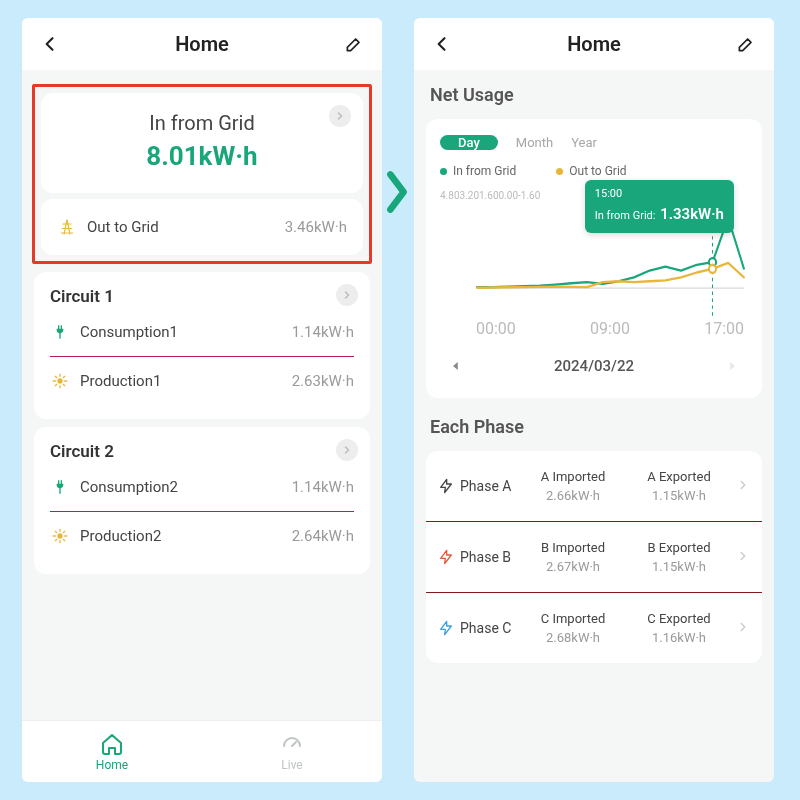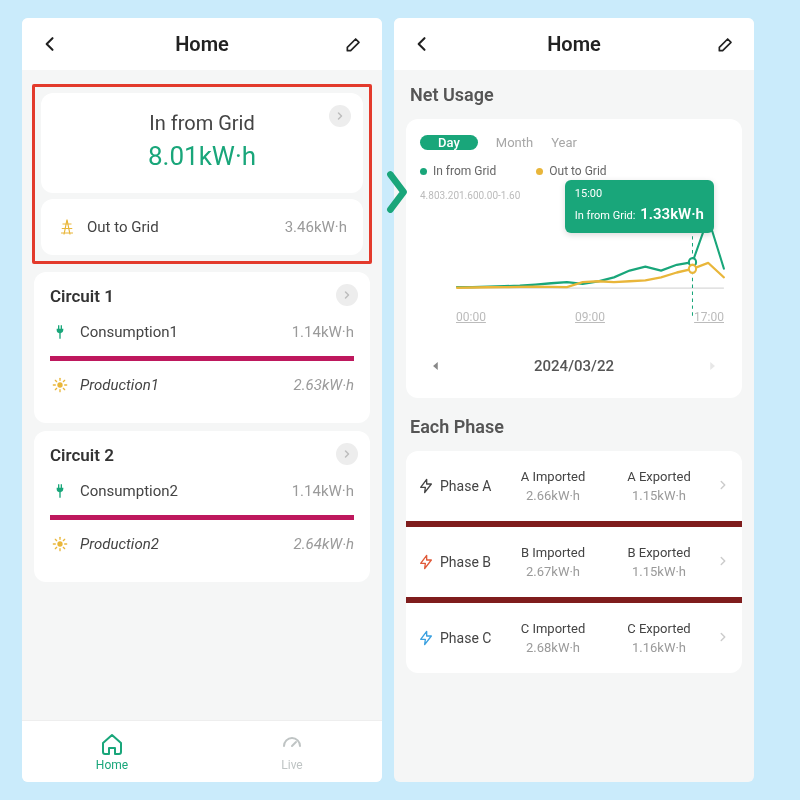--- a/index.html
+++ b/index.html
@@ -6,21 +6,21 @@
   body {
     background: #caebfb;
     font-family: -apple-system, BlinkMacSystemFont, "Segoe UI", Roboto, Arial, sans-serif;
     width: 800px;
     height: 800px;
     overflow: hidden;
     position: relative;
   }
   .phones {
     display: flex;
-    gap: 12px;
+    gap: 32px;
     padding: 18px 22px;
     align-items: flex-end;
     height: 100%;
   }
   .phone {
     background: #f5f6f6;
     width: 360px;
     height: 764px;
     border-radius: 6px;
     overflow: hidden;
@@ -60,28 +60,28 @@
     margin: 8px 4px;
     padding: 14px 16px;
     position: relative;
   }
   .redbox-card { margin: 6px; }
   .hero {
     text-align: center;
     padding: 18px 16px 22px 16px;
   }
   .hero-title { font-size: 20px; color: #444; }
-  .hero-value { font-size: 26px; font-weight: 400; color: #19a67a; margin-top: 6px; }
+  .hero-value { font-size: 26px; font-weight: 700; color: #19a67a; margin-top: 6px; }
   .row {
     display: flex;
     align-items: center;
     gap: 10px;
     padding: 14px 0;
   }
-  .row + .row { border-top: 5px solid #be185d; font-style: italic; }
+  .row + .row { border-top: 1px solid #be185d; }
   .row .icon { width: 20px; height: 20px; display:flex; align-items:center; justify-content:center; }
   .row .label { flex: 1; color: #444; font-size: 15px; }
   .row .value { color: #9a9a9a; font-size: 15px; }
   .card-title { font-size: 17px; font-weight: 600; color: #333; margin-bottom: 2px; }
   .chev-circle {
     position: absolute;
     top: 12px; right: 12px;
     width: 22px; height: 22px; border-radius: 50%;
     background: #ededed;
     display:flex; align-items:center; justify-content:center;
@@ -117,40 +117,40 @@
   .seg .pill {
     background: #19a67a; color: #fff; border-radius: 14px;
     padding: 0 18px; font-size: 13px; font-weight: 500;
   }
   .seg .seg-item { color: #a7a7a7; font-size: 13px; }
   .legend { display: flex; gap: 40px; margin-top: 14px; font-size: 12px; color: #666; }
   .legend .dot { width: 7px; height: 7px; border-radius: 50%; display:inline-block; margin-right:6px; vertical-align:middle; }
   .chart-wrap { position: relative; height: 150px; margin-top: 12px; }
   .chart-wrap svg { width: 100%; height: 100%; }
   .y-ticks { position:absolute; left:0; top:0; height:110px; display:flex; flex-direction:row; justify-content:space-between; font-size:10px; color:#bbb; }
-  .x-ticks { position:absolute; left:36px; right:4px; bottom:16px; display:flex; justify-content:space-between; font-size:12px; color:#bbb;text-decoration:underline; }
+  .x-ticks { position:absolute; left:36px; right:4px; bottom:2px; display:flex; justify-content:space-between; font-size:16px; color:#bbb; }
   .tooltip {
     position:absolute; top:-10px; right:14px;
     background:#19a67a; color:#fff; border-radius:6px;
     padding:6px 10px 8px 10px; font-size:11px; line-height:1.5;
     box-shadow: 0 2px 6px rgba(0,0,0,0.15);
   }
   .tooltip .big { font-size:15px; font-weight:600; margin-left:2px;}
   .date-stepper {
     display:flex; align-items:center; justify-content:space-between;
     margin-top: 14px; padding: 0 4px;
   }
   .date-stepper .date { font-size:15px; color:#555; font-weight:500; }
   .date-stepper .nav { color:#999; width:24px; height:24px; display:flex; align-items:center; justify-content:center; }
 
   .phase-card { padding: 0; }
   .phase-row {
     display:flex; align-items:center; padding: 18px 12px; gap: 8px;
   }
-  .phase-row + .phase-row { border-top: 6px solid #7f1d1d; }
+  .phase-row + .phase-row { border-top: 1px solid #7f1d1d; }
   .phase-name { width: 78px; font-size: 14px; color:#444; display:flex; align-items:center; gap:6px;}
   .phase-col { flex:1; text-align:center; font-size:13px;}
   .phase-col .phead { color:#444; }
   .phase-col .pval { color:#9a9a9a; margin-top:4px; }
   .phase-chev { color:#ccc; }
 
   .arrow-between {
     position:absolute;
     left: 383px;
     top: 170px;

